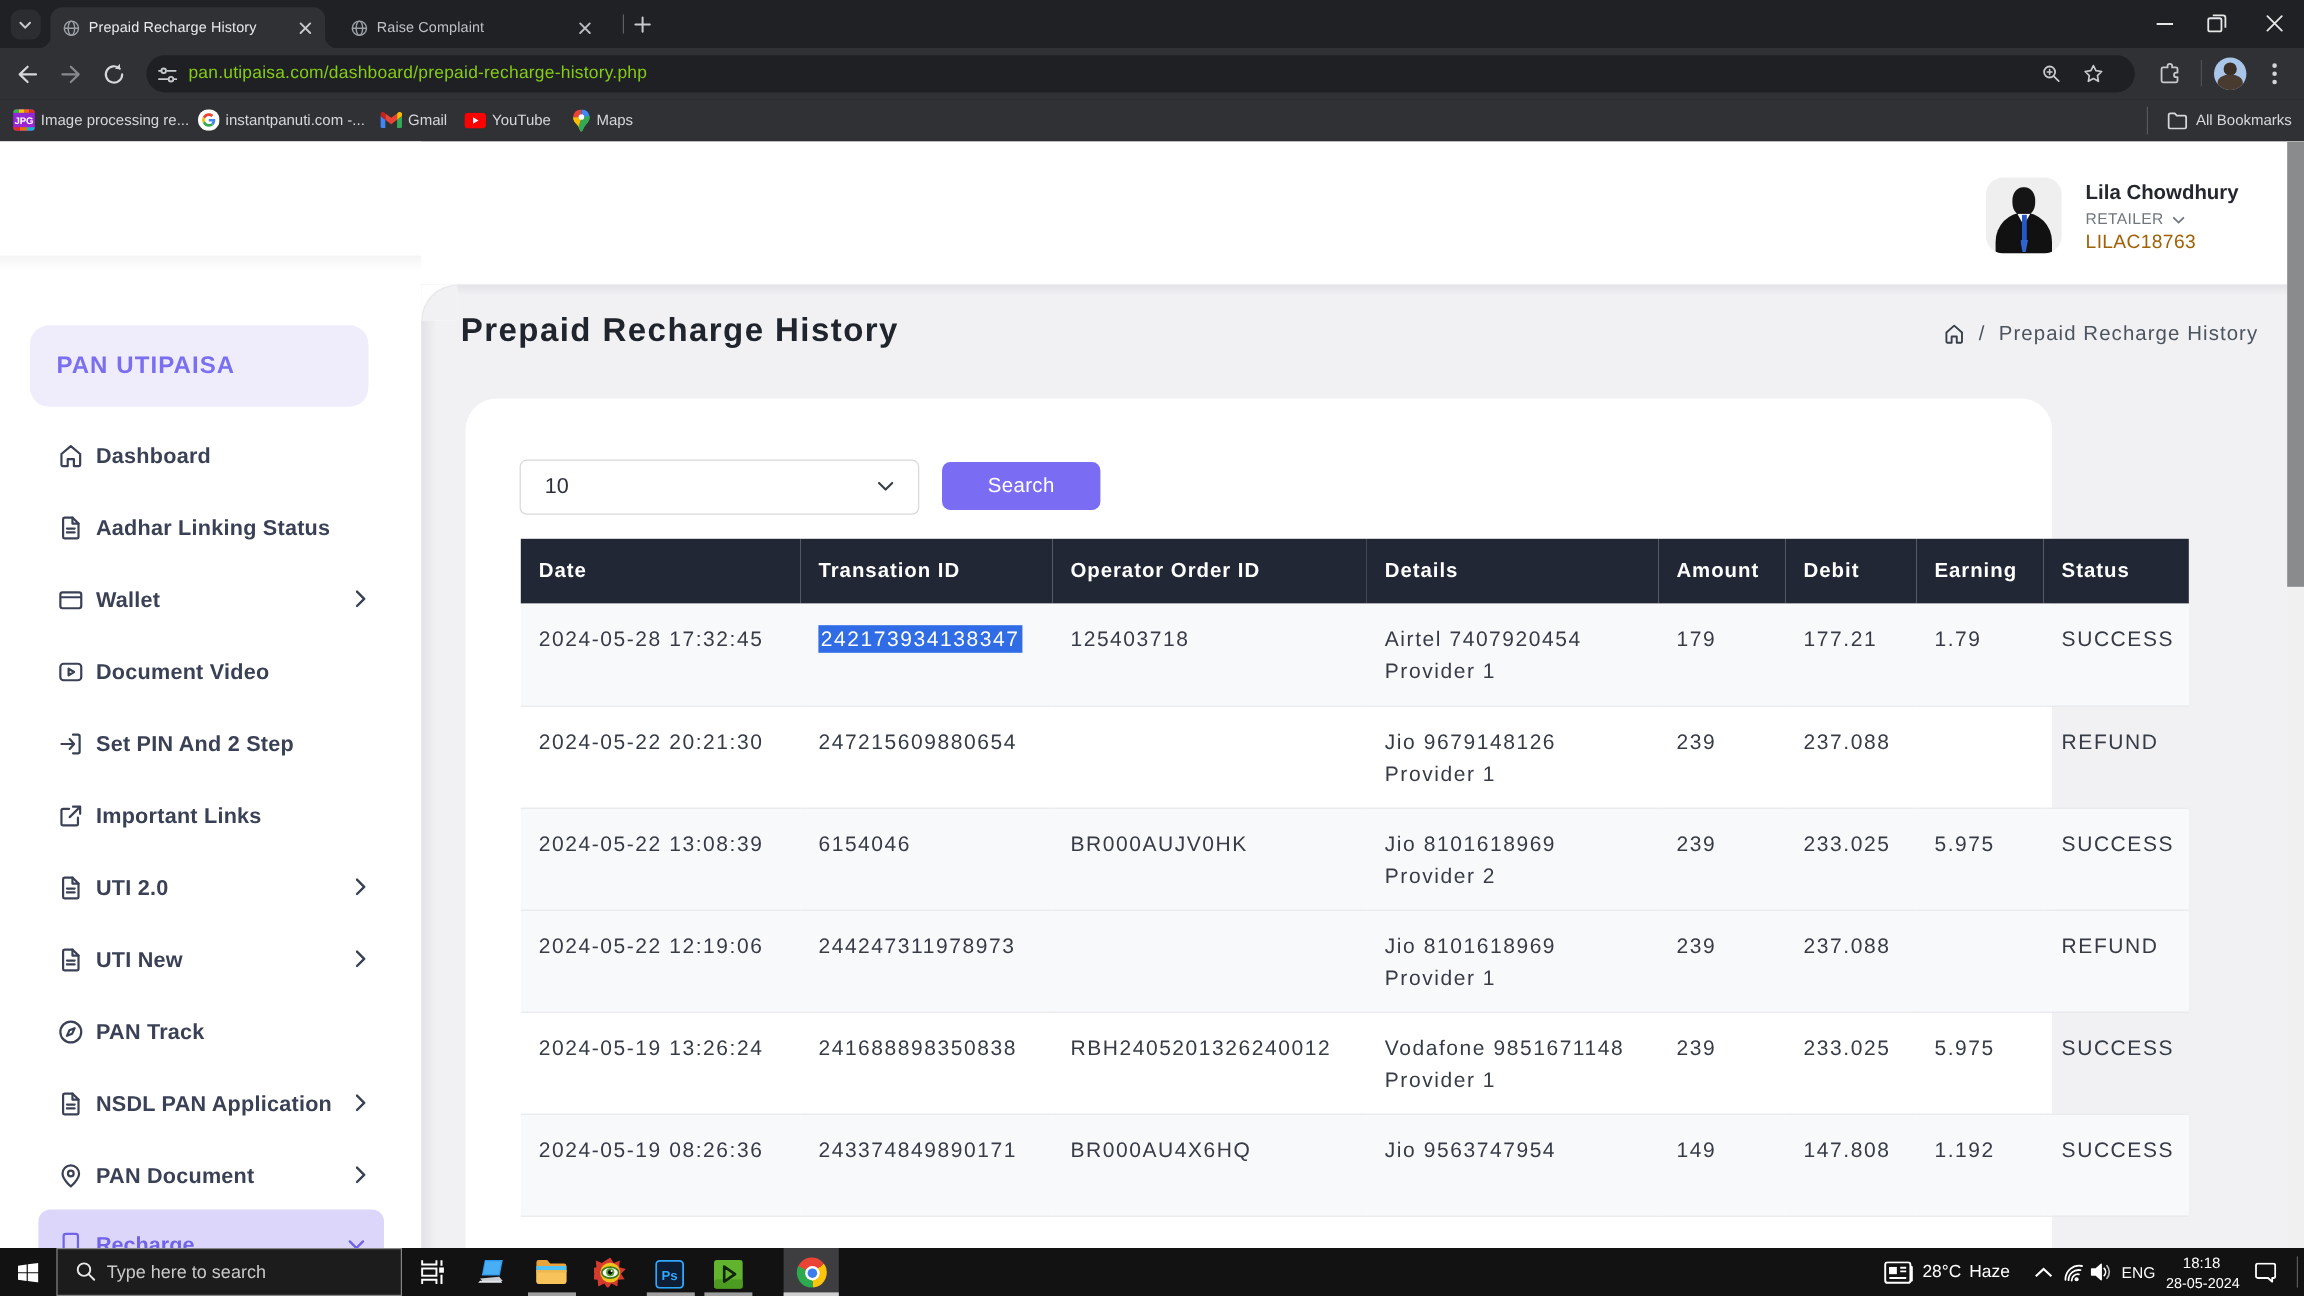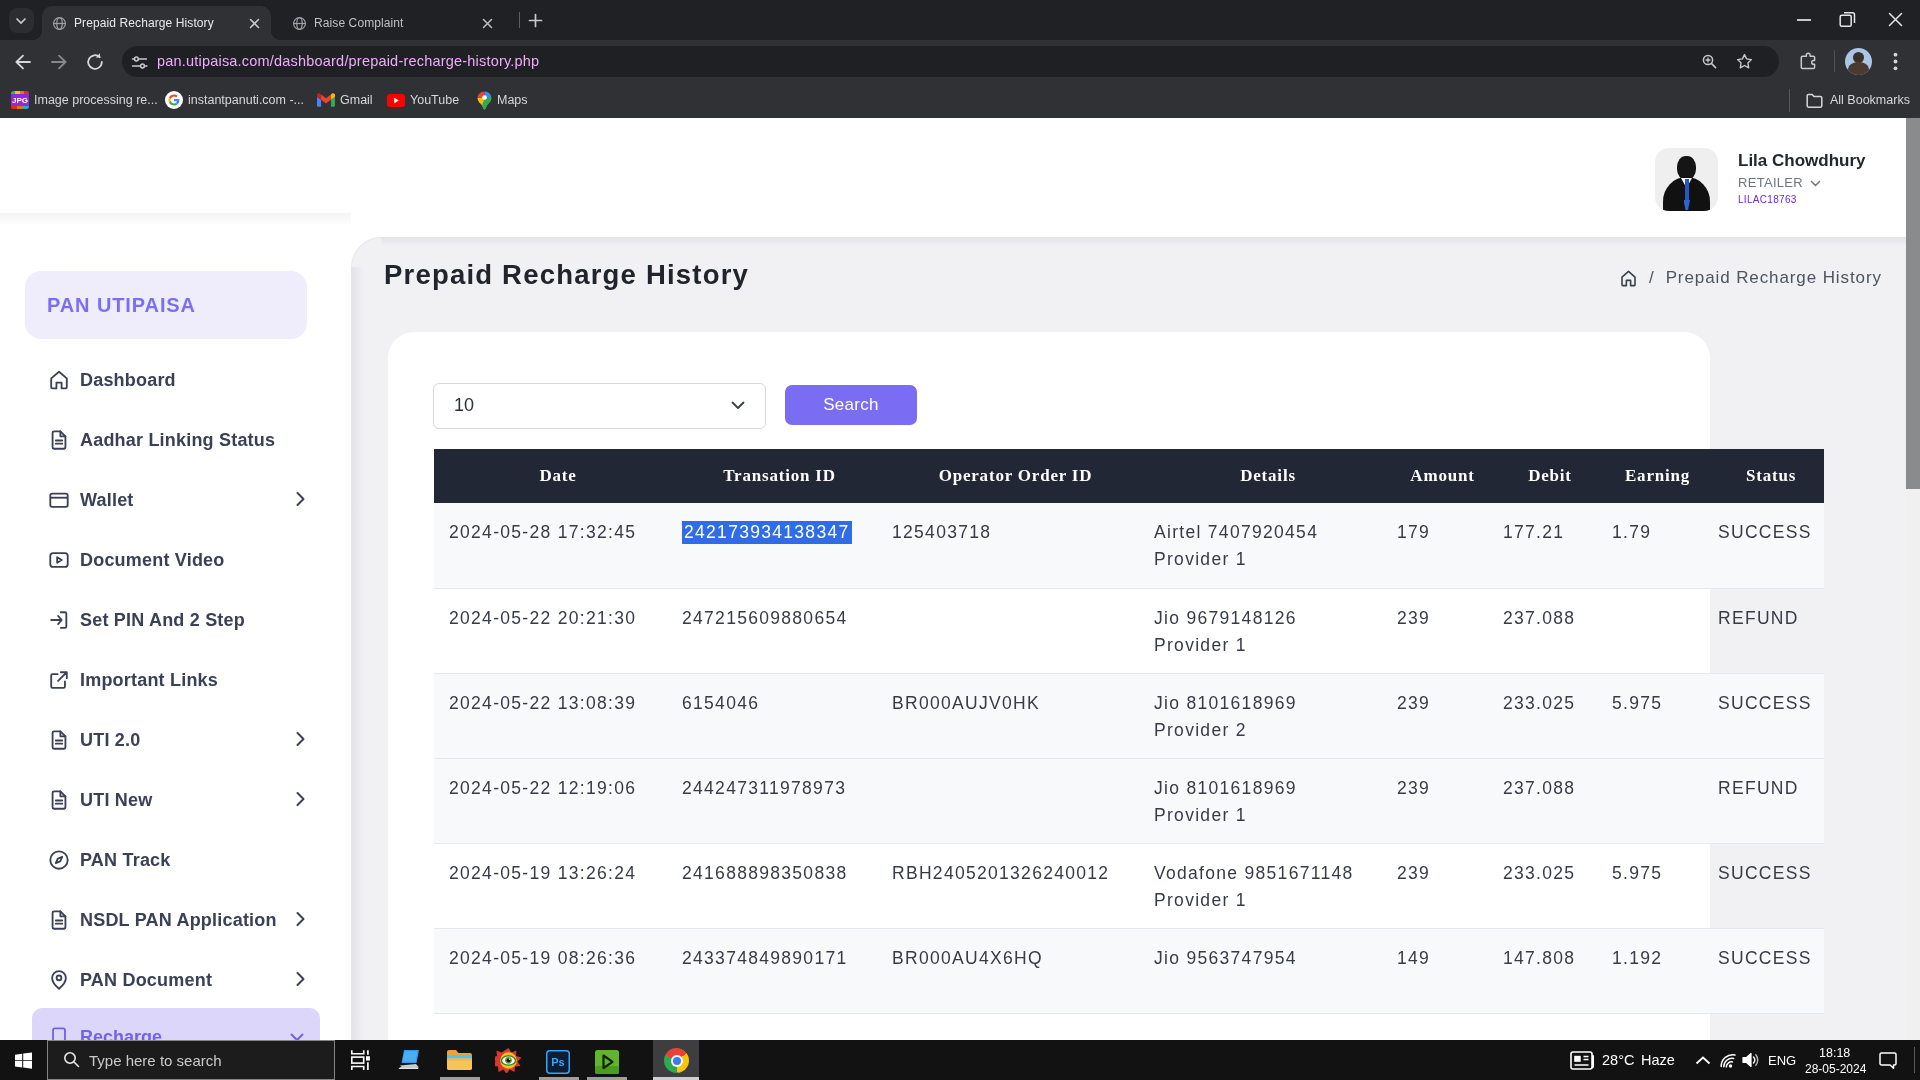--- a/index.html
+++ b/index.html
@@ -12,21 +12,21 @@
 .tab-active:before { content:""; position:absolute; left:-10px; bottom:0; width:10px; height:10px; background:radial-gradient(circle at 0 0, rgba(0,0,0,0) 10px, #303134 10.5px); }
 .tab-active:after { content:""; position:absolute; right:-10px; bottom:0; width:10px; height:10px; background:radial-gradient(circle at 100% 0, rgba(0,0,0,0) 10px, #303134 10.5px); }
 .tab-title { position:absolute; left:32px; top:10px; font-size:12px; white-space:nowrap; letter-spacing:0.1px; }
 .tab2 { position:absolute; left:282px; top:6px; width:228px; height:34px; color:#bdc1c6; }
 .favi { position:absolute; left:10px; top:10px; }
 .tclose { position:absolute; top:11px; width:13px; height:13px; }
 #wctrl { position:absolute; top:0; right:0; height:38px; }
 
 #toolbar { position:absolute; left:0; top:40px; width:1920px; height:43px; background:#303134; }
 #omnibox { position:absolute; left:122px; top:6px; width:1657px; height:31px; background:#1e2023; border-radius:15.5px; }
-.url { position:absolute; left:35px; top:7px; font-size:14.5px; color:#f0abfc; letter-spacing:0.2px; }
+.url { position:absolute; left:35px; top:7px; font-size:14.5px; color:#84cc16; letter-spacing:0.2px; }
 
 #bookbar { position:absolute; left:0; top:83px; width:1920px; height:35px; background:#303134; color:#d5d7da; }
 .bk { position:absolute; top:0; height:35px; font-size:12.5px; line-height:35px; white-space:nowrap; }
 .bkic { position:absolute; top:8px; }
 
 #page { position:absolute; left:0; top:118px; width:1920px; height:922px; background:#f1f1f4; }
 #topband { position:absolute; left:0; top:0; width:1920px; height:119px; background:#fff; }
 #topbandshadow { position:absolute; left:351px; top:119px; width:1569px; height:9px; background:linear-gradient(to bottom, rgba(45,45,65,0.07), rgba(0,0,0,0)); }
 #sidebar { position:absolute; left:0; top:0; width:351px; height:922px; background:#fff; }
 #sidetopshadow { position:absolute; left:0; top:95px; width:351px; height:13px; background:linear-gradient(to bottom, rgba(45,45,65,0.05), rgba(255,255,255,0)); }
@@ -35,34 +35,34 @@
 #brand span { position:absolute; left:22px; top:23px; font-size:20px; font-weight:bold; letter-spacing:0.9px; color:#7a6ff0; }
 .mi { position:absolute; left:0; width:351px; height:60px; color:#3a4156; }
 .mi svg { position:absolute; left:48px; top:19px; }
 .mi .t { position:absolute; left:80px; top:20px; font-size:18px; font-weight:bold; letter-spacing:0.2px; white-space:nowrap; }
 .mi .ch { position:absolute; left:296px; top:21px; }
 #recharge { position:absolute; left:32px; top:890px; width:288px; height:60px; background:#dcd6fa; border-radius:10px; color:#7063e8; }
 
 #avatar { position:absolute; left:1655px; top:30px; width:63px; height:63px; border-radius:14px; background:#efefef; overflow:hidden; }
 #uname { position:absolute; left:1738px; top:33px; font-size:17px; font-weight:bold; color:#24272e; white-space:nowrap; }
 #urole { position:absolute; left:1738px; top:57px; font-size:13px; letter-spacing:0.3px; color:#70757e; white-space:nowrap;text-align:right; }
-#uid { position:absolute; left:1738px; top:76px; font-size:10px; letter-spacing:0.3px; color:#6d28d9; white-space:nowrap; }
+#uid { position:absolute; left:1738px; top:76px; font-size:16px; letter-spacing:0.3px; color:#a16207; white-space:nowrap; }
 
 #ptitle { position:absolute; left:384px; top:141px; font-size:27.5px; font-weight:bold; color:#20242c; letter-spacing:1.2px; }
 #crumb { position:absolute; left:1619px; top:150px; font-size:17px; letter-spacing:0.9px; color:#4c545e; display:flex; align-items:center; }
 
 
 #card { position:absolute; left:388px; top:214px; width:1322px; height:726px; background:#fff; border-radius:26px 26px 0 0; }
 #sel { position:absolute; left:45px; top:51px; width:333px; height:46px; border:1px solid #d7d7de; border-radius:6px; background:#fff; }
 #sel span { position:absolute; left:20px; top:11px; font-size:18px; color:#2c3039; }
 #sel svg { position:absolute; right:20px; top:17px; }
 #searchbtn { position:absolute; left:397px; top:53px; width:132px; height:40px; background:#7a6cf3; border-radius:7px; color:#fff; font-size:17px; text-align:center; line-height:39px; letter-spacing:0.3px; }
 
 table { border-collapse:collapse; position:absolute; left:46px; top:117px; width:1388px; table-layout:fixed; }
-th { background:#212734; color:#fff; font-size:17px; font-weight:bold; text-align:center; height:54px; padding:0 0 0 15px; letter-spacing:0.8px;font-family:Liberation Serif, serif; }
+th { background:#212734; color:#fff; font-size:17px; font-weight:bold; text-align:left; height:54px; padding:0 0 0 15px; letter-spacing:0.8px; }
 td { font-size:17.5px; color:#363b46; padding:16px 0 0 15px; height:85px; vertical-align:top; line-height:27px; letter-spacing:1.3px; }
 tr.s td { background:#f8f9fb; }
 tr td { border-bottom:1px solid #e7e8ec; }
 .selblue { background:#2f6ce6; color:#fff; padding:1px 2px 2px 2px; }
 
 #pgsb { position:absolute; left:1906px; top:0; width:14px; height:922px; background:#f0f0f1; }
 #pgsb .thumb { position:absolute; left:0; top:0; width:14px; height:371px; background:#8a8b8d; }
 
 #taskbar { position:absolute; left:0; top:1040px; width:1920px; height:40px; background:#121213; color:#fff; }
 #tsearch { position:absolute; left:47px; top:0; width:288px; height:40px; background:#1c1c1d; border:1.5px solid #858585; }

